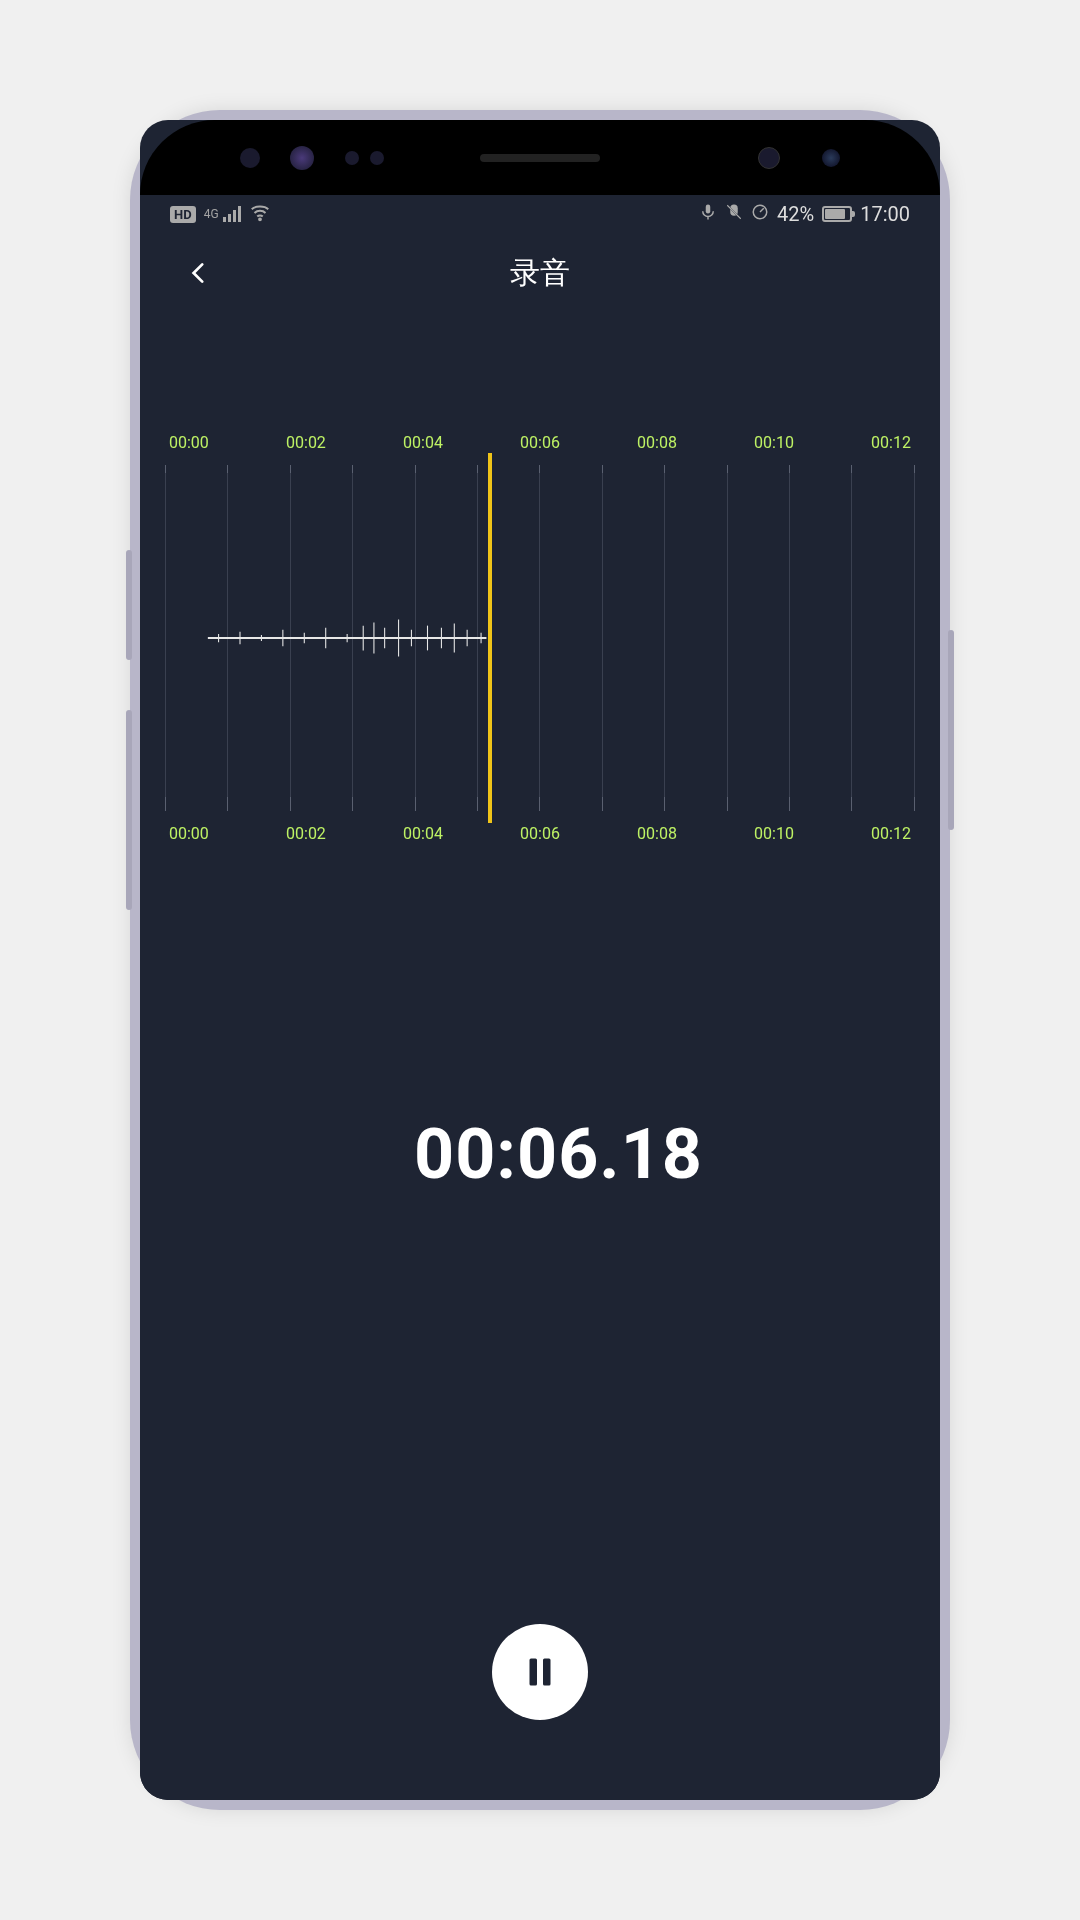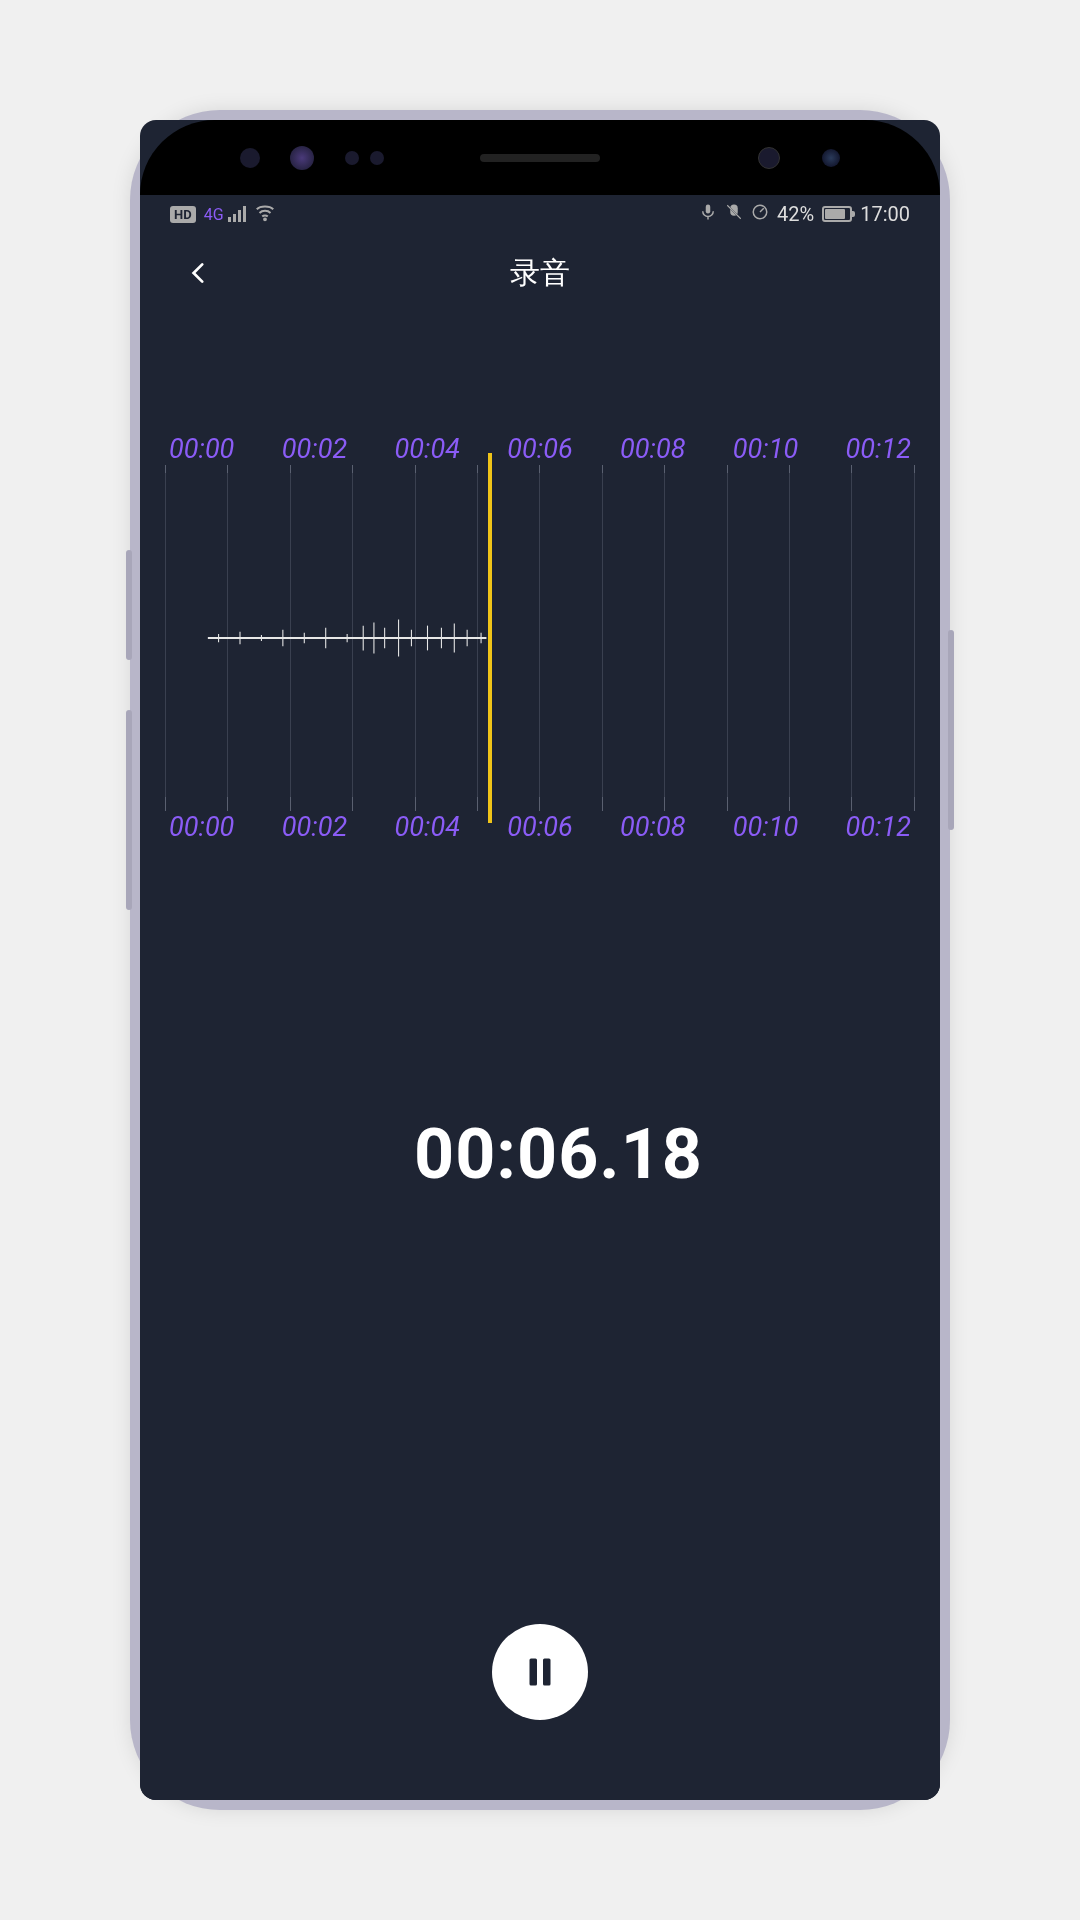--- a/index.html
+++ b/index.html
@@ -18,21 +18,21 @@
     background: #b8b6c9;
     border-radius: 90px;
     padding: 10px;
     position: relative;
     box-shadow: 0 0 20px rgba(0,0,0,0.1);
   }
   .phone-inner {
     width: 100%;
     height: 100%;
     background: #1e2433;
-    border-radius: 16px;
+    border-radius: 28px;
     position: relative;
     overflow: hidden;
   }
   .notch-area {
     position: absolute;
     top: 0;
     left: 0;
     right: 0;
     height: 75px;
     background: #000;
@@ -99,21 +99,21 @@
   }
   .signal-bars span {
     width: 3px;
     background: #aaa;
   }
   .signal-bars span:nth-child(1){height:5px;}
   .signal-bars span:nth-child(2){height:8px;}
   .signal-bars span:nth-child(3){height:12px;}
   .signal-bars span:nth-child(4){height:16px;}
   .wifi-icon svg { width: 22px; height: 22px; }
-  .status-small-text { font-size:16px; margin-right:-4px; color:#8b5cf6;}
+  .status-small-text { font-size:12px; margin-right:-4px; color:#a3a3a3;}
   .battery {
     width: 30px;
     height: 16px;
     border: 2px solid #aaa;
     border-radius: 3px;
     position: relative;
   }
   .battery::after {
     content: '';
     position: absolute;
@@ -158,24 +158,23 @@
   }
 
   .waveform-area {
     margin: 120px 25px 0;
     position: relative;
     height: 410px;
   }
   .time-labels {
     display: flex;
     justify-content: space-between;
-    font-size: 27px;
-    color: #8b5cf6;
+    font-size: 16px;
+    color: #bef264;
     padding: 0 4px;
-    font-style: italic;
   }
   .time-labels-top { position: absolute; top: 0; left: 0; right: 0; }
   .time-labels-bottom { position: absolute; bottom: 0; left: 0; right: 0; }
   .gridlines {
     position: absolute;
     top: 40px;
     bottom: 40px;
     left: 0;
     right: 0;
     display: flex;

